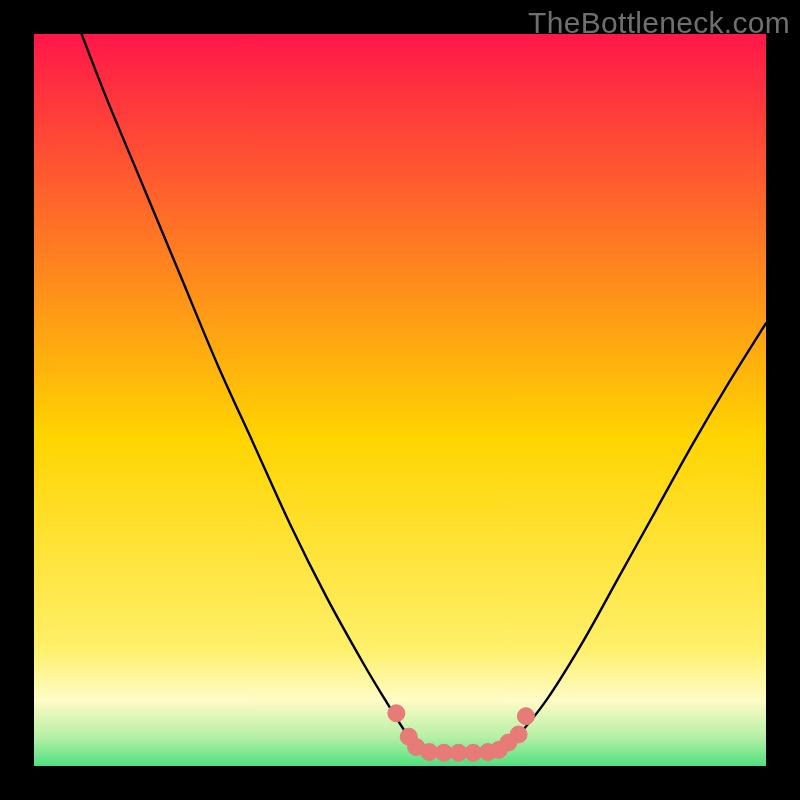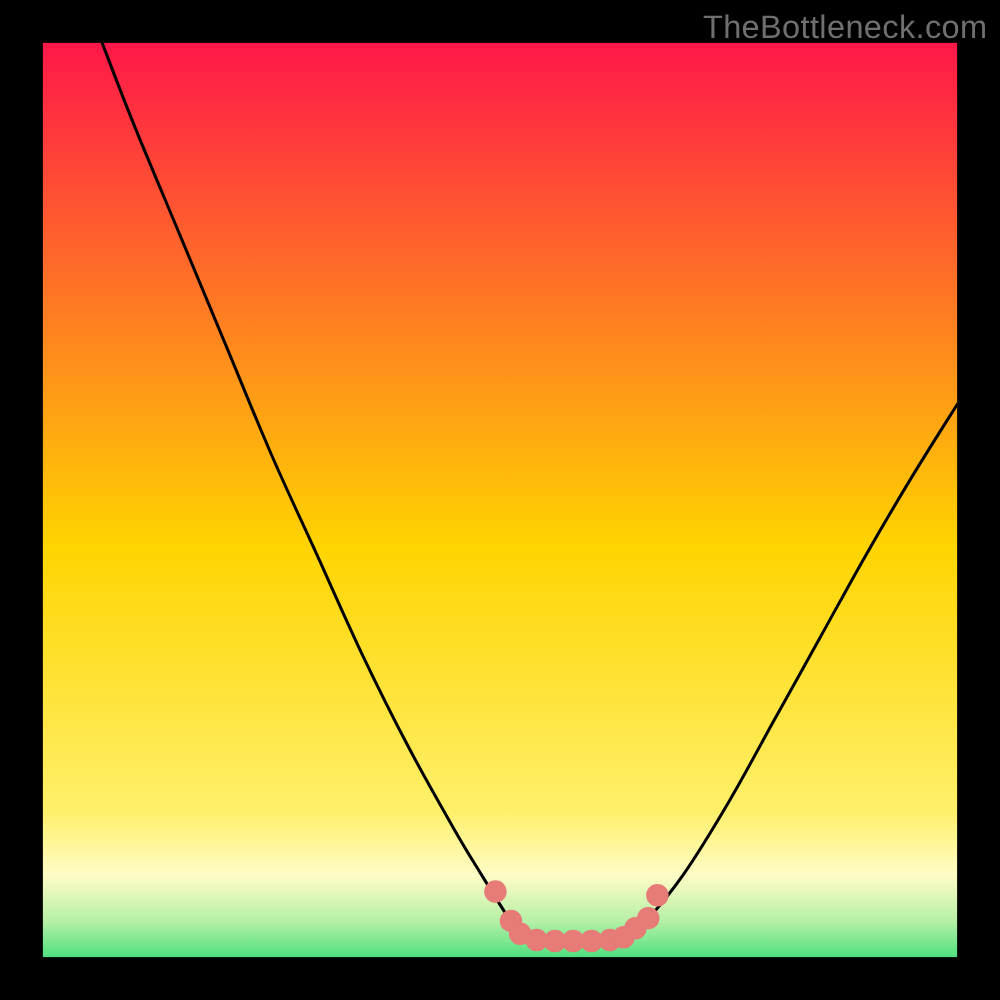--- a/index.html
+++ b/index.html
@@ -15,21 +15,21 @@
     position: relative;
     width: 800px;
     height: 800px;
     background: #000;
   }
   .watermark {
     position: absolute;
     top: 6px;
     right: 10px;
     color: #6f6f6f;
-    font-size: 26px;
+    font-size: 30px;
     font-weight: 500;
     letter-spacing: 0.3px;
     z-index: 5;
   }
   .plot-area {
     position: absolute;
     left: 34px;
     top: 34px;
     width: 732px;
     height: 732px;

